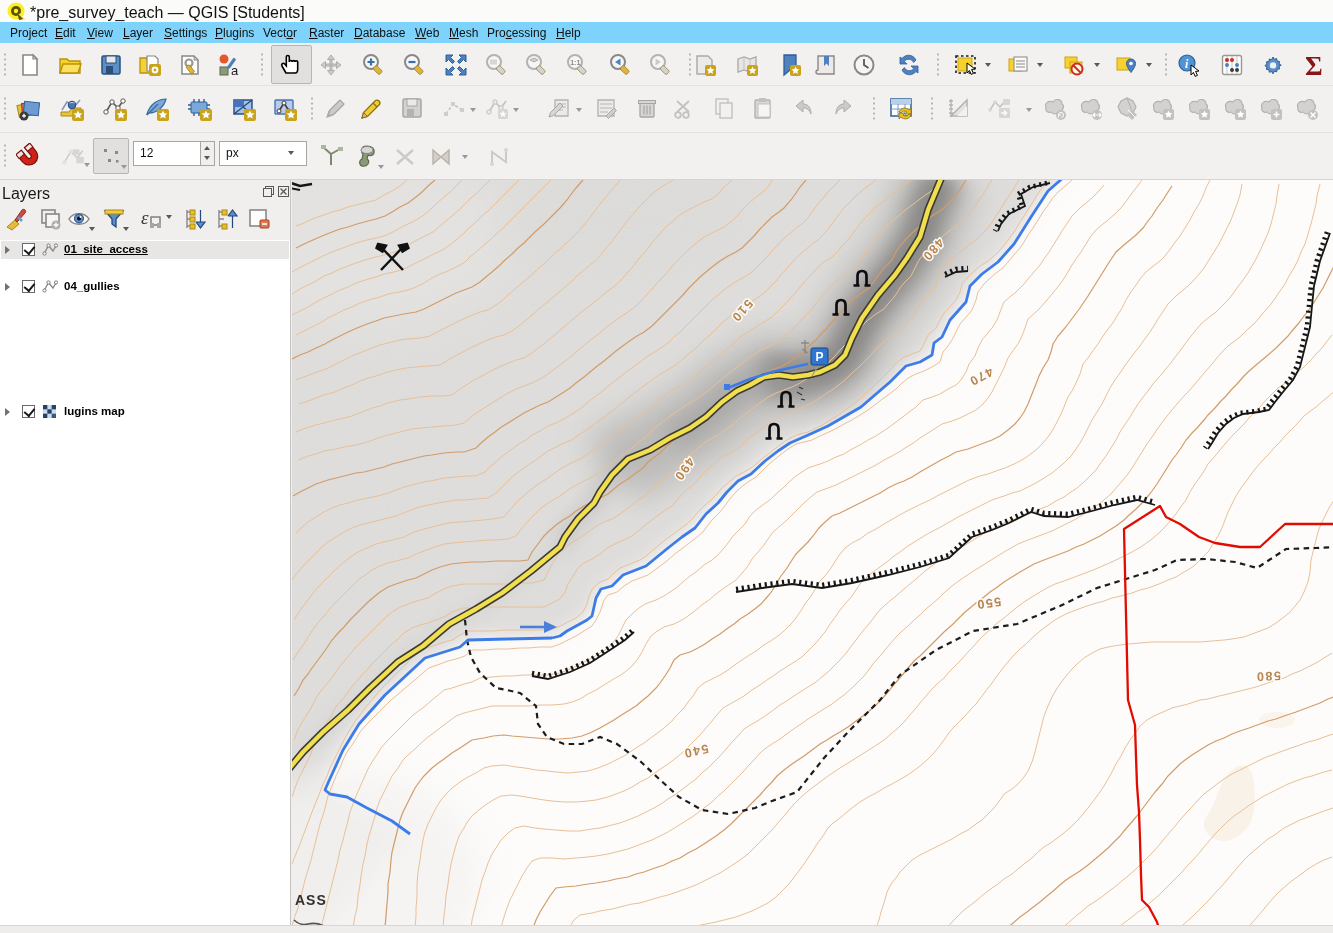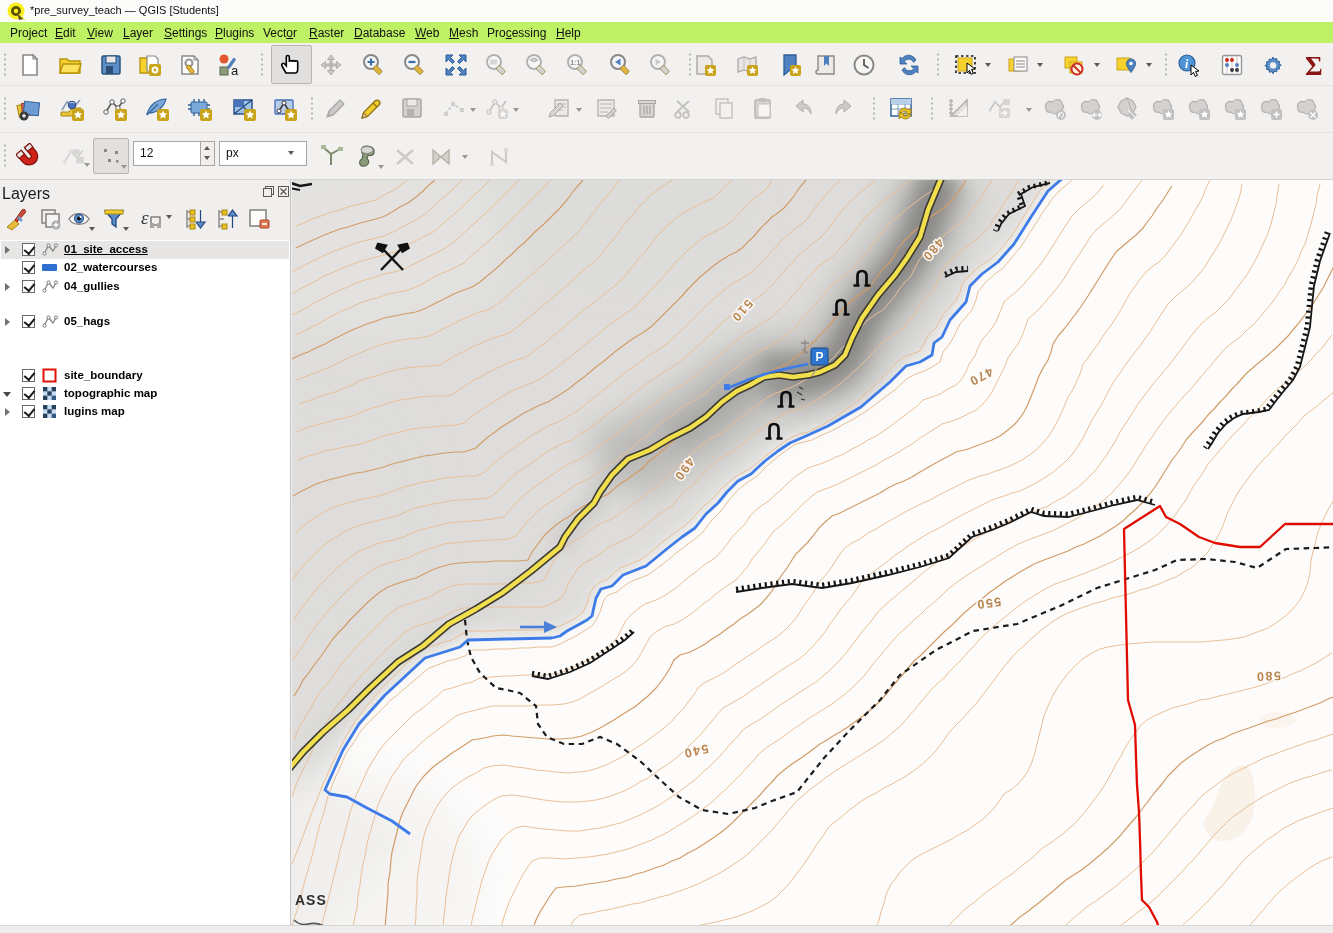--- a/index.html
+++ b/index.html
@@ -1,17 +1,17 @@
 <!DOCTYPE html>
 <html><head><meta charset="utf-8"><style>
 *{margin:0;padding:0;box-sizing:border-box}
 html,body{width:1333px;height:933px;overflow:hidden;font-family:"Liberation Sans",sans-serif;background:#f0efee}
 #title{position:absolute;left:0;top:0;width:1333px;height:22px;background:#fbfbfa}
-#title .txt{position:absolute;left:30px;top:4px;font-size:11px;color:#111}
-#menu{position:absolute;left:0;top:22px;width:1333px;height:21px;background:#bef264;font-size:12px;color:#111}
+#title .txt{position:absolute;left:30px;top:4px;font-size:16px;color:#111}
+#menu{position:absolute;left:0;top:22px;width:1333px;height:21px;background:#7dd3fc;font-size:12px;color:#111}
 #menu span{position:absolute;top:4px}
 #menu u{text-decoration:underline}
 .tb{position:absolute;left:0;width:1333px;background:#f2f1f0}
 #tb1{top:43px;height:43px;border-bottom:1px solid #e4e3e2}
 #tb2{top:86px;height:47px;border-bottom:1px solid #e4e3e2}
 #tb3{top:133px;height:47px;border-bottom:1px solid #d5d4d3}
 .ic{position:absolute}
 .grip{position:absolute;width:4px;height:26px;background-image:radial-gradient(circle,#b5b3b1 1px,transparent 1.2px);background-size:4px 5px}
 .dd{position:absolute;width:0;height:0;border-left:3.5px solid transparent;border-right:3.5px solid transparent;border-top:4px solid #5a5856}
 .pressed{position:absolute;background:#e1e0df;border:1px solid #b8b6b4;border-radius:2px}
@@ -523,68 +523,30 @@
         <div class="arr"></div>
         <div class="cb"></div>
         <svg class="ic" style="left:42px;top:1px" width="16" height="15" viewBox="0 0 16 15">
           <path d="M2 12 L6.5 3.5 L11 9 L14.5 3" fill="none" stroke="#8a8886" stroke-width="1.3"></path>
           <circle cx="2.5" cy="11.5" r="1.6" fill="#fff" stroke="#7a7876"></circle>
           <circle cx="6.5" cy="3.5" r="1.6" fill="#fff" stroke="#7a7876"></circle>
           <circle cx="14" cy="3.5" r="1.6" fill="#fff" stroke="#7a7876"></circle>
         </svg>
         <div class="lbl" style="text-decoration:underline;">01_site_access</div>
       </div>
-      <div class="lrow" style="top:19px">
-        <div class="cb"></div>
-        <svg class="ic" style="left:42px;top:1px" width="16" height="15" viewBox="0 0 16 15">
-          <rect x="0" y="4" width="15" height="7" rx="1" fill="#2f6fd0"></rect>
-        </svg>
-        <div class="lbl" style="">02_watercourses</div>
-      </div>
       <div class="lrow" style="top:38px">
         <div class="arr"></div>
         <div class="cb"></div>
         <svg class="ic" style="left:42px;top:1px" width="16" height="15" viewBox="0 0 16 15">
           <path d="M2 12 L6.5 3.5 L11 9 L14.5 3" fill="none" stroke="#8a8886" stroke-width="1.3"></path>
           <circle cx="2.5" cy="11.5" r="1.6" fill="#fff" stroke="#7a7876"></circle>
           <circle cx="6.5" cy="3.5" r="1.6" fill="#fff" stroke="#7a7876"></circle>
           <circle cx="14" cy="3.5" r="1.6" fill="#fff" stroke="#7a7876"></circle>
         </svg>
         <div class="lbl" style="">04_gullies</div>
-      </div>
-      <div class="lrow" style="top:73px">
-        <div class="arr"></div>
-        <div class="cb"></div>
-        <svg class="ic" style="left:42px;top:1px" width="16" height="15" viewBox="0 0 16 15">
-          <path d="M2 12 L6.5 3.5 L11 9 L14.5 3" fill="none" stroke="#8a8886" stroke-width="1.3"></path>
-          <circle cx="2.5" cy="11.5" r="1.6" fill="#fff" stroke="#7a7876"></circle>
-          <circle cx="6.5" cy="3.5" r="1.6" fill="#fff" stroke="#7a7876"></circle>
-          <circle cx="14" cy="3.5" r="1.6" fill="#fff" stroke="#7a7876"></circle>
-        </svg>
-        <div class="lbl" style="">05_hags</div>
-      </div>
-      <div class="lrow" style="top:127px">
-        <div class="cb"></div>
-        <svg class="ic" style="left:42px;top:1px" width="16" height="15" viewBox="0 0 16 15">
-          <rect x="1.5" y="1.5" width="12" height="12" fill="#fff" stroke="#e01309" stroke-width="2"></rect>
-        </svg>
-        <div class="lbl" style="">site_boundary</div>
-      </div>
-      <div class="lrow" style="top:145px">
-        <div class="arrd"></div>
-        <div class="cb"></div>
-        <svg class="ic" style="left:42px;top:1px" width="16" height="15" viewBox="0 0 16 15">
-          <rect x="1" y="1" width="13" height="13" fill="#c8ddf2"></rect>
-          <rect x="1" y="1" width="4.33" height="4.33" fill="#27415f"></rect>
-          <rect x="9.67" y="1" width="4.33" height="4.33" fill="#27415f"></rect>
-          <rect x="5.33" y="5.33" width="4.33" height="4.33" fill="#27415f"></rect>
-          <rect x="1" y="9.67" width="4.33" height="4.33" fill="#27415f"></rect>
-          <rect x="9.67" y="9.67" width="4.33" height="4.33" fill="#345a85"></rect>
-        </svg>
-        <div class="lbl" style="">topographic map</div>
       </div>
       <div class="lrow" style="top:163px">
         <div class="arr"></div>
         <div class="cb"></div>
         <svg class="ic" style="left:42px;top:1px" width="16" height="15" viewBox="0 0 16 15">
           <rect x="1" y="1" width="13" height="13" fill="#c8ddf2"></rect>
           <rect x="1" y="1" width="4.33" height="4.33" fill="#27415f"></rect>
           <rect x="9.67" y="1" width="4.33" height="4.33" fill="#27415f"></rect>
           <rect x="5.33" y="5.33" width="4.33" height="4.33" fill="#27415f"></rect>
           <rect x="1" y="9.67" width="4.33" height="4.33" fill="#27415f"></rect>

